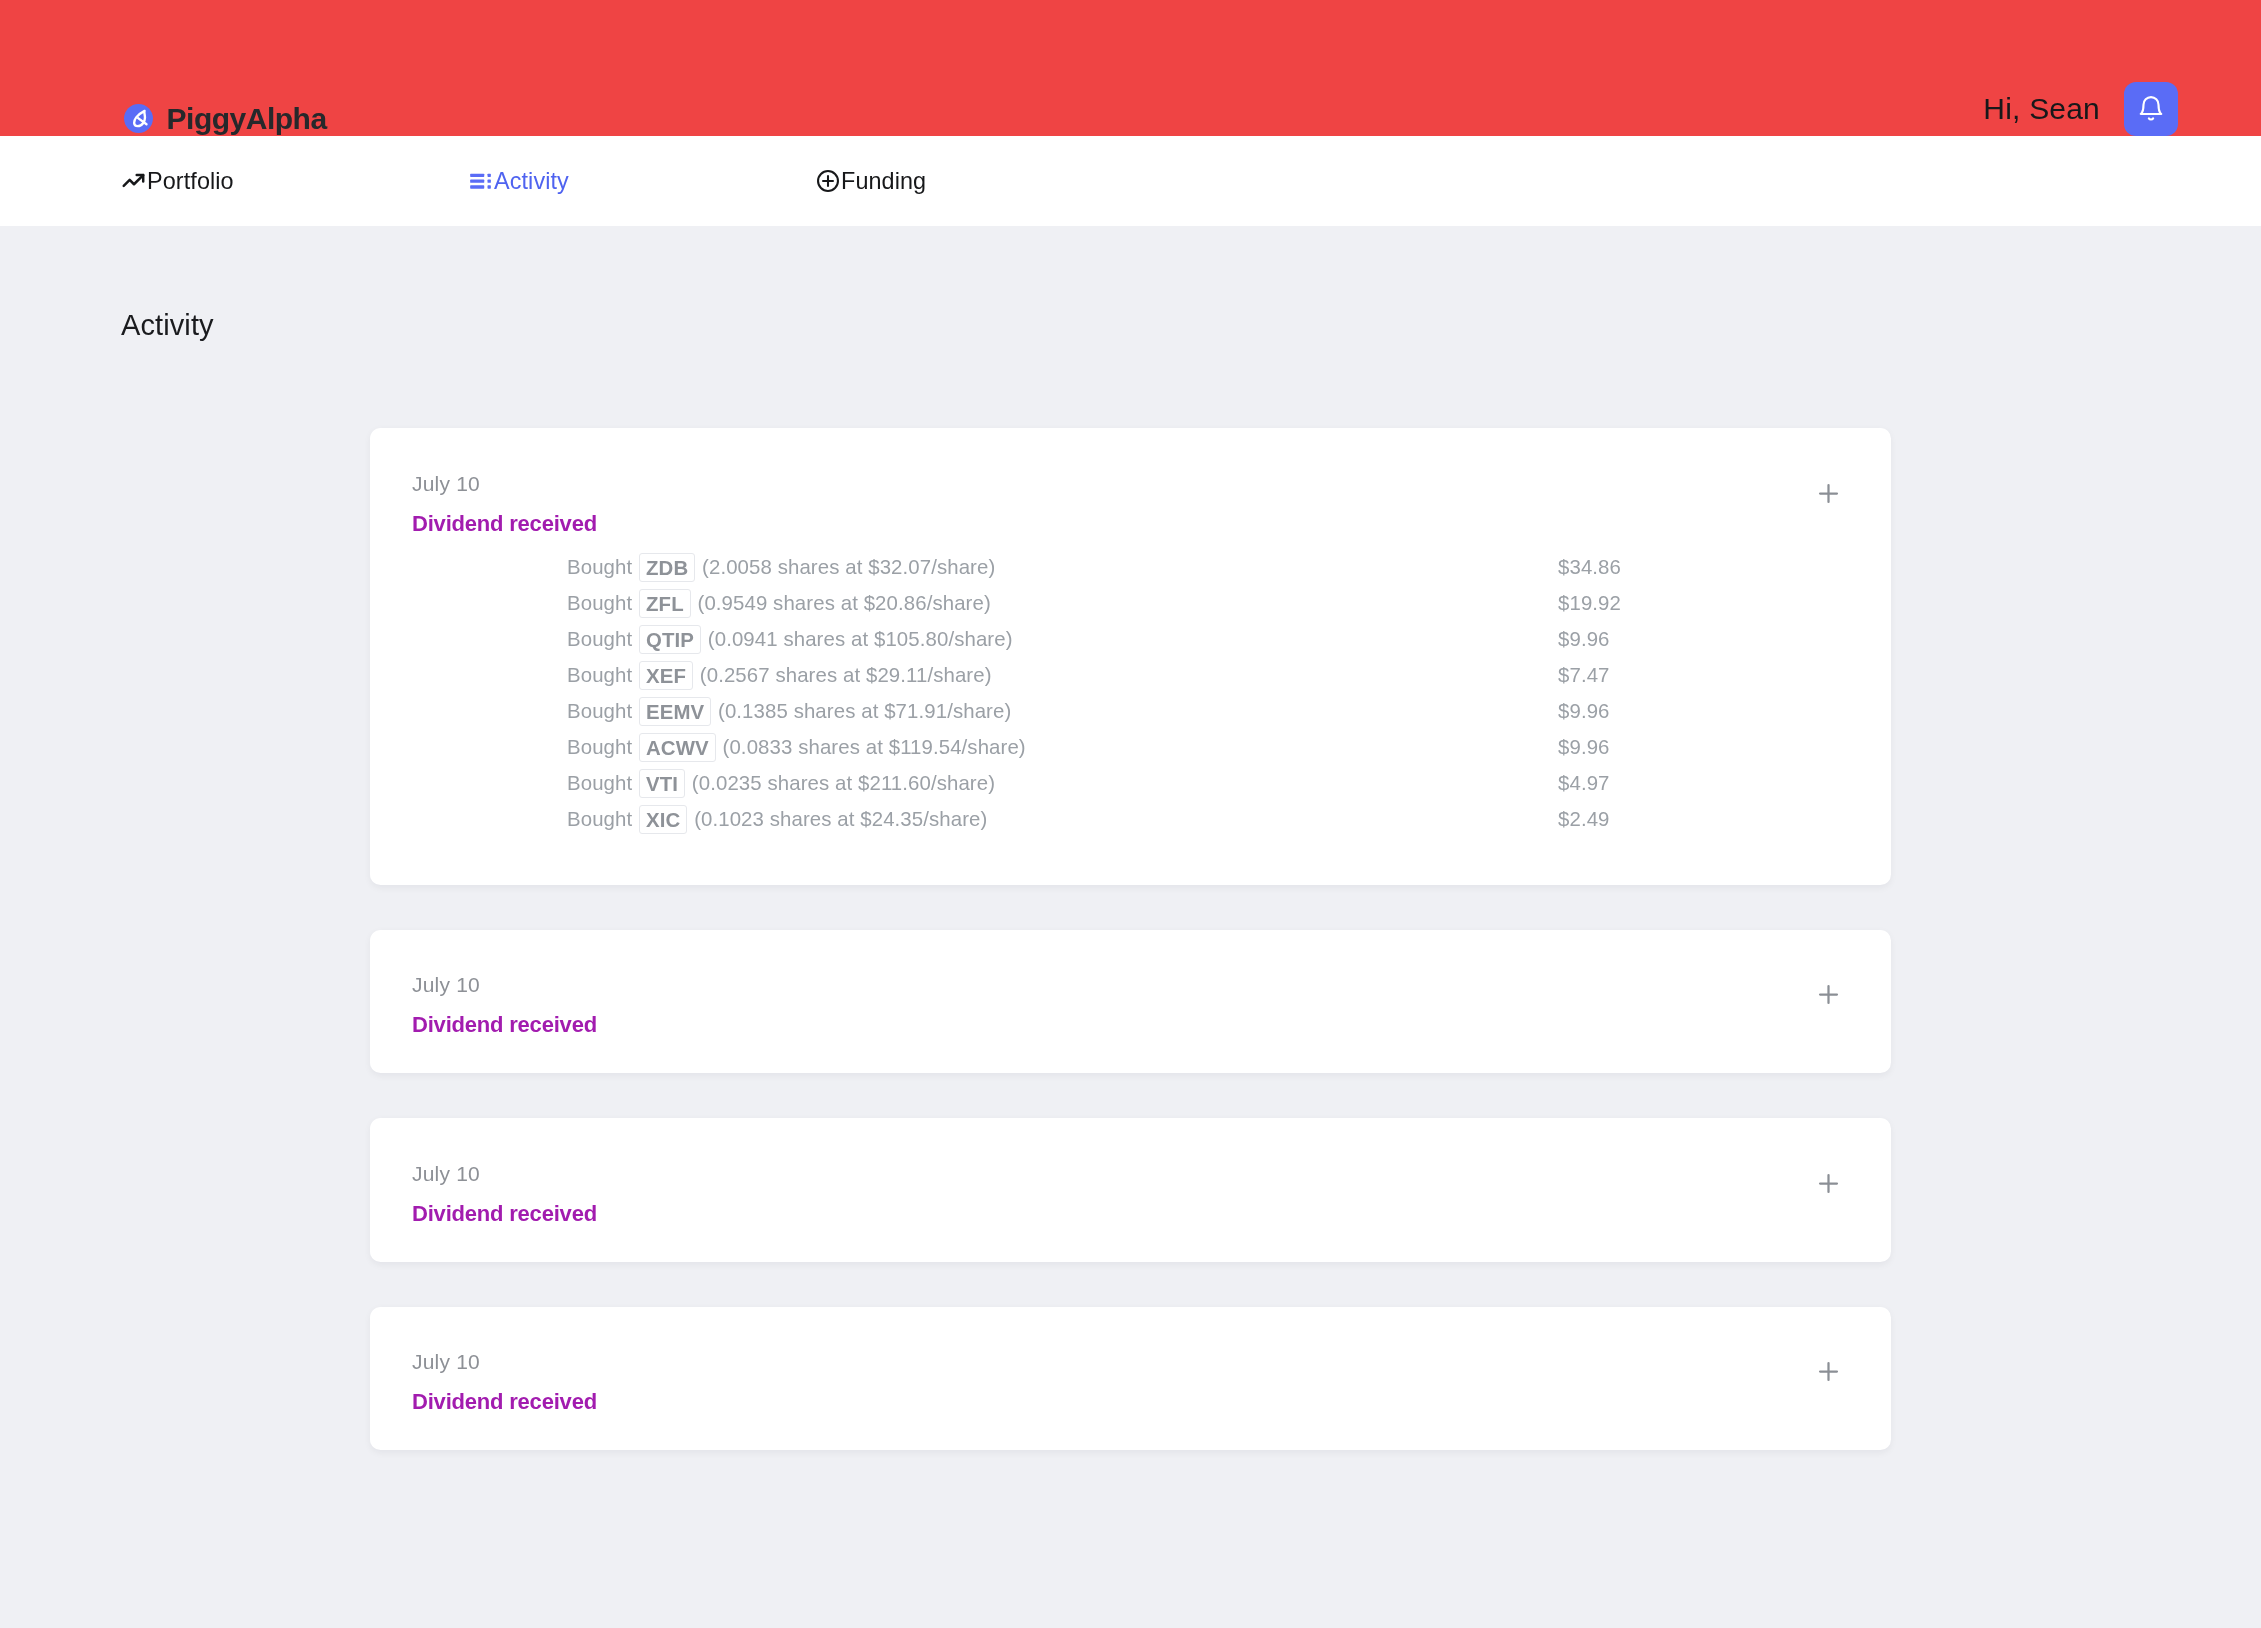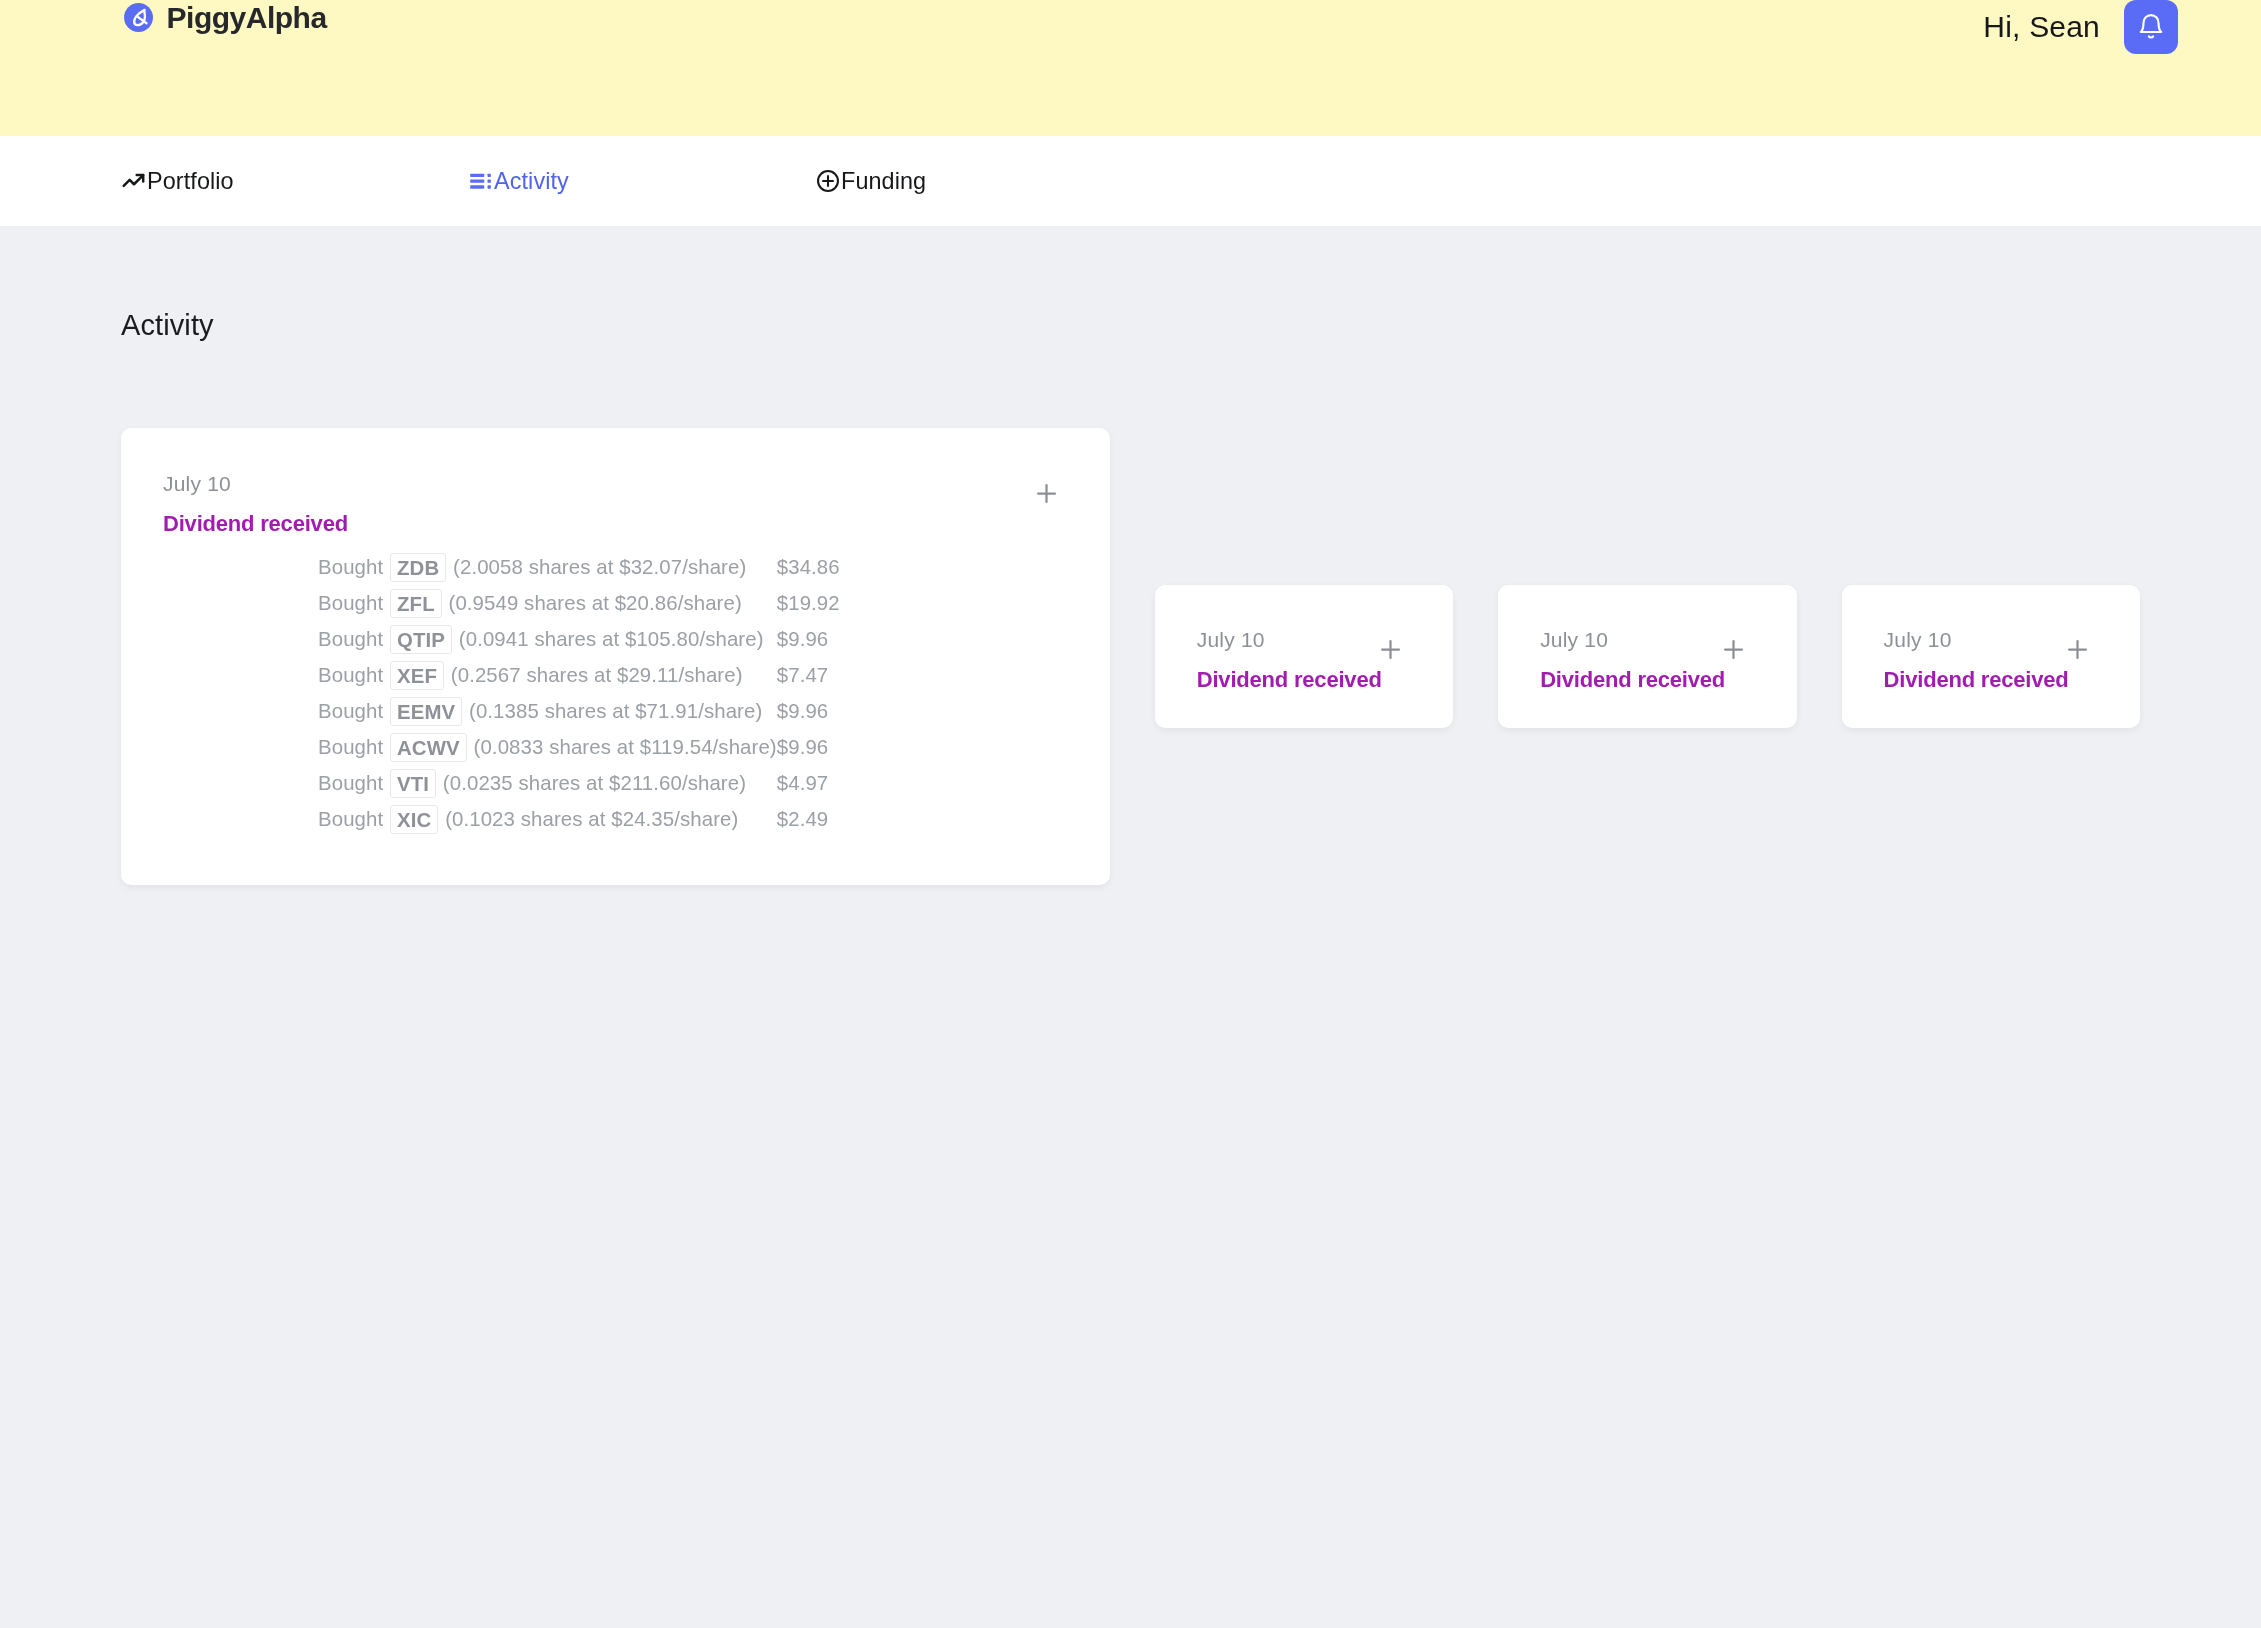--- a/index.html
+++ b/index.html
@@ -7,23 +7,23 @@
     width: 2261px;
     height: 1628px;
     font-family: "Liberation Sans", sans-serif;
     background: #eff0f4;
     overflow: hidden;
   }
 
   
   .app-header {
     height: 136px;
-    background: #fef9c3;
-    display: flex;
-    align-items: flex-start;
+    background: #ef4444;
+    display: flex;
+    align-items: flex-end;
     justify-content: space-between;
     padding: 0 83px 0 121px;
     gap: 48px;
   }
   .brand {
     display: flex;
     align-items: center;
     gap: 10.6px;
   }
   .brand-mark { width: 35px; height: 35px; flex: 0 0 35px; display: block; }
@@ -92,21 +92,21 @@
   .page-title {
     font-size: 29px;
     color: #1a1b1e;
     padding-top: 83px;
     letter-spacing: 0.1px;
   }
 
   .cards {
     margin-top: 86px;
     display: flex;
-    flex-direction: row;
+    flex-direction: column;
     align-items: center;
     gap: 45px;
   }
 
   .activity-card {
     width: 1521px;
     background: #ffffff;
     border-radius: 10.6px;
     box-shadow: 0 2.3px 7.5px rgba(23, 26, 45, 0.05);
     position: relative;

